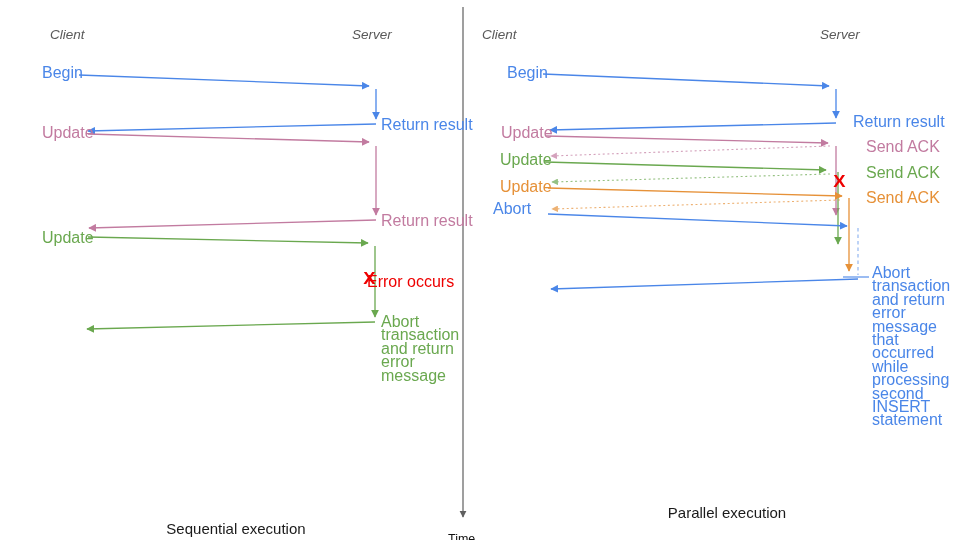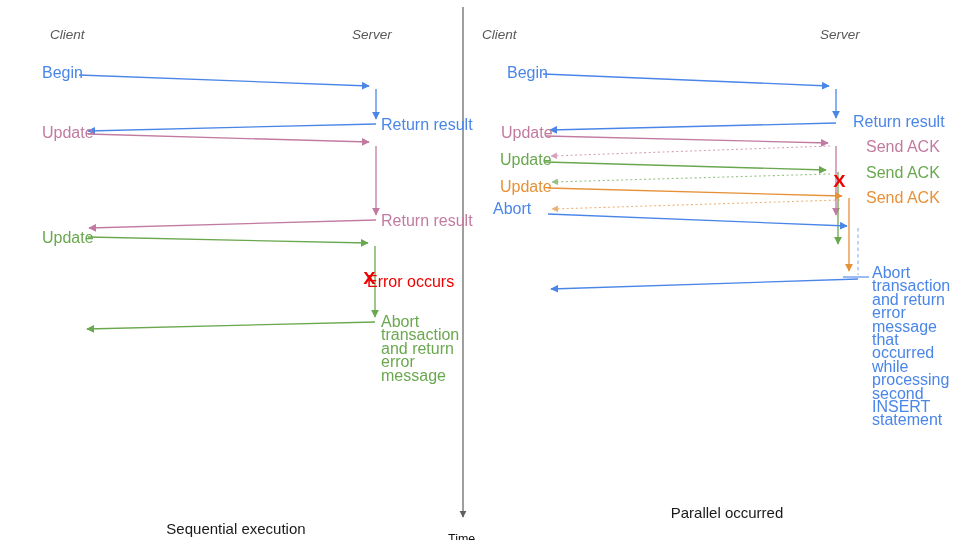--- a/index.html
+++ b/index.html
@@ -120,17 +120,17 @@
   <div class="lbl c-blue pre" style="left:872px;top:266px;width:92px;">Abort
 transaction
 and return
 error message
 that occurred
 while
 processing
 second
 INSERT
 statement</div>
-  <div class="cap" style="left:642px;top:504px;">Parallel occurred</div>
+  <div class="cap" style="left:642px;top:504px;">Parallel execution</div>
 
   <div class="time-lbl" style="left:448px;top:524px;margin-top:8px;">Time</div>
 
 </div>
 
 </body></html>

